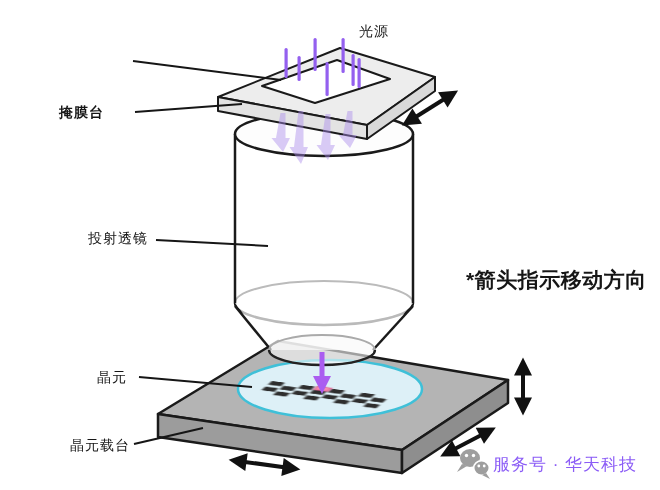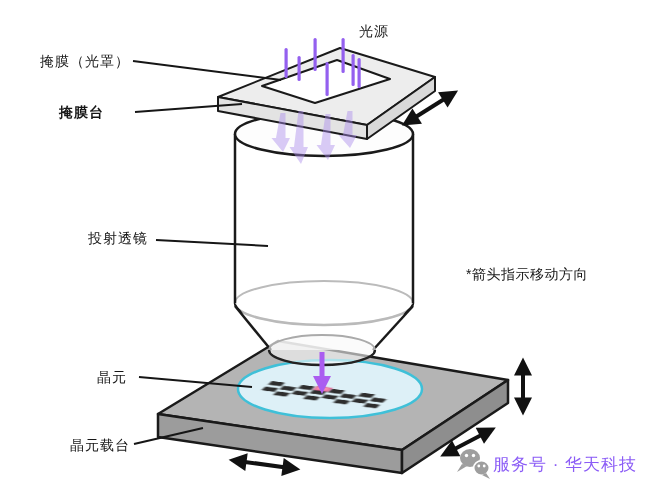--- a/index.html
+++ b/index.html
@@ -7,21 +7,21 @@
     position:relative;width:660px;height:490px;background:#ffffff;overflow:hidden;
     font-family:"Liberation Sans","DejaVu Sans",sans-serif;color:#111;
   }
   #scene{position:absolute;left:0;top:0;}
   .lbl{
     position:absolute;font-size:14px;line-height:20px;color:#161616;
     white-space:nowrap;letter-spacing:1px;
   }
   .lbl.right{text-align:right;}
   .note{
-    position:absolute;font-size:14px;font-weight:400;color:#161616;white-space:nowrap;
+    position:absolute;font-size:21px;font-weight:700;color:#161616;white-space:nowrap;
     letter-spacing:0.5px;
   }
   .watermark-text{
     position:absolute;font-size:17px;color:#8b5cf6;white-space:nowrap;letter-spacing:1px;text-align:center;
   }
 </style>
 </head>
 <body>
 
 <div id="page">
@@ -129,21 +129,20 @@
       <circle cx="473.5" cy="455.5" r="1.7" fill="#ffffff"></circle>
       <ellipse cx="481.5" cy="468" rx="7.8" ry="7.2" stroke="#ffffff" stroke-width="1.6"></ellipse>
       <path d="M486,473 L490,479 L482,475 Z"></path>
       <circle cx="478.8" cy="466" r="1.4" fill="#ffffff"></circle>
       <circle cx="484.2" cy="466" r="1.4" fill="#ffffff"></circle>
     </g>
   </svg>
 
   <div class="lbl" style="left:359px;top:21px;">光源</div>
 
-  <div class="lbl right" style="right:530px;top:51px;">掩膜（光罩）</div>
 
   <div class="lbl right" style="right:556px;top:102px;font-weight:bold;">掩膜台</div>
 
   <div class="lbl right" style="right:512px;top:228px;margin-left:6px;">投射透镜</div>
 
   <div class="lbl right" style="right:533px;top:367px;">晶元</div>
 
   <div class="lbl right" style="right:530px;top:435px;margin-left:12px;">晶元载台</div>
 
   <div class="note" style="left:466px;top:266px;">*箭头指示移动方向</div>

